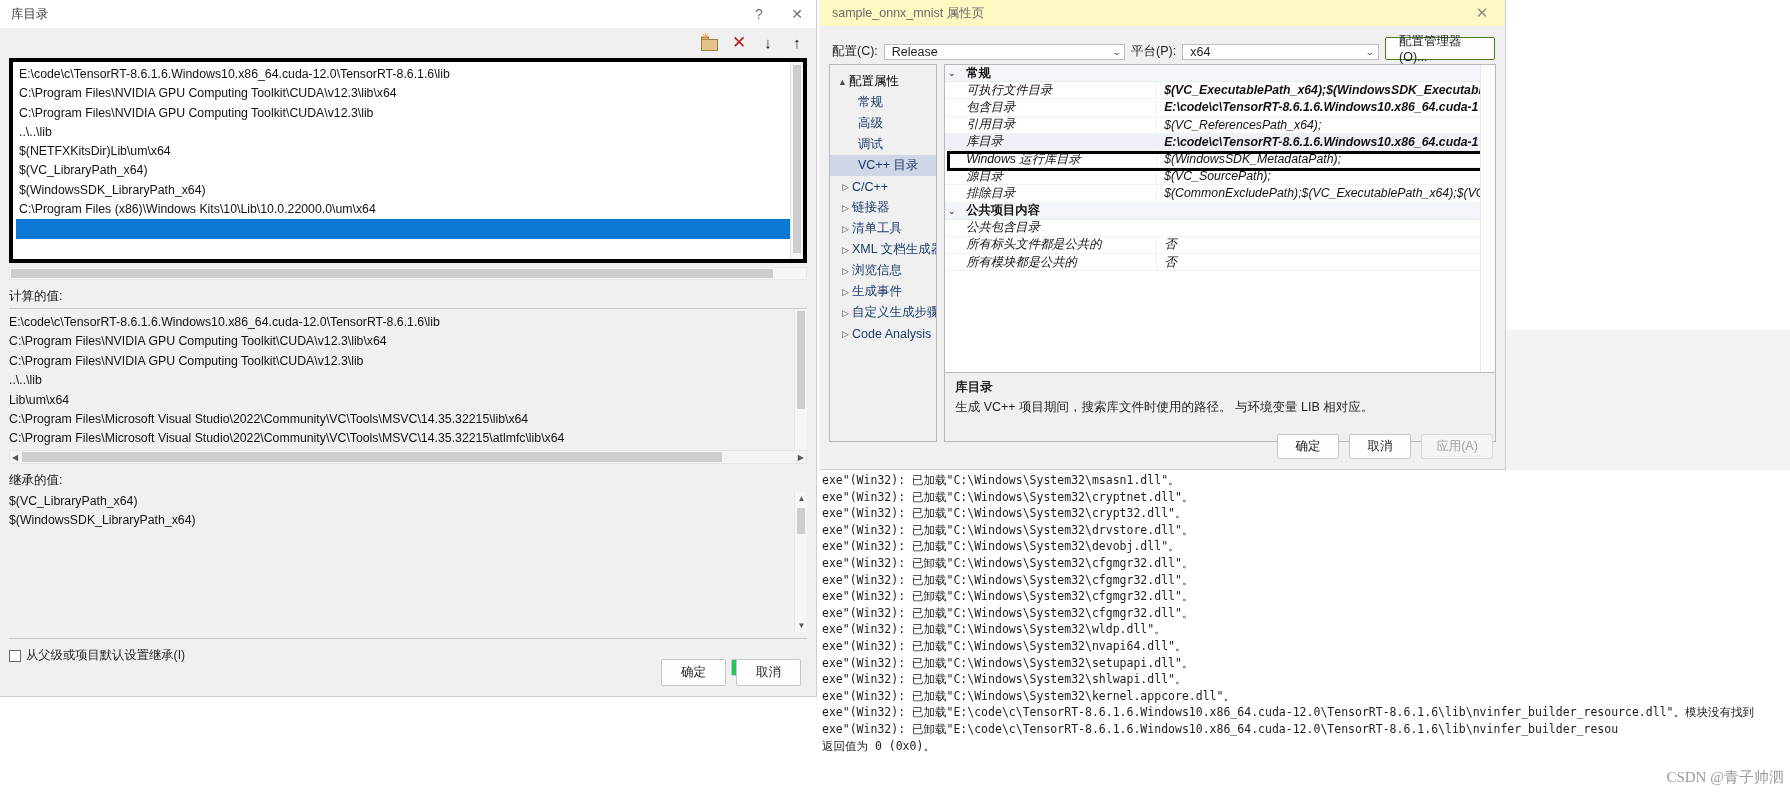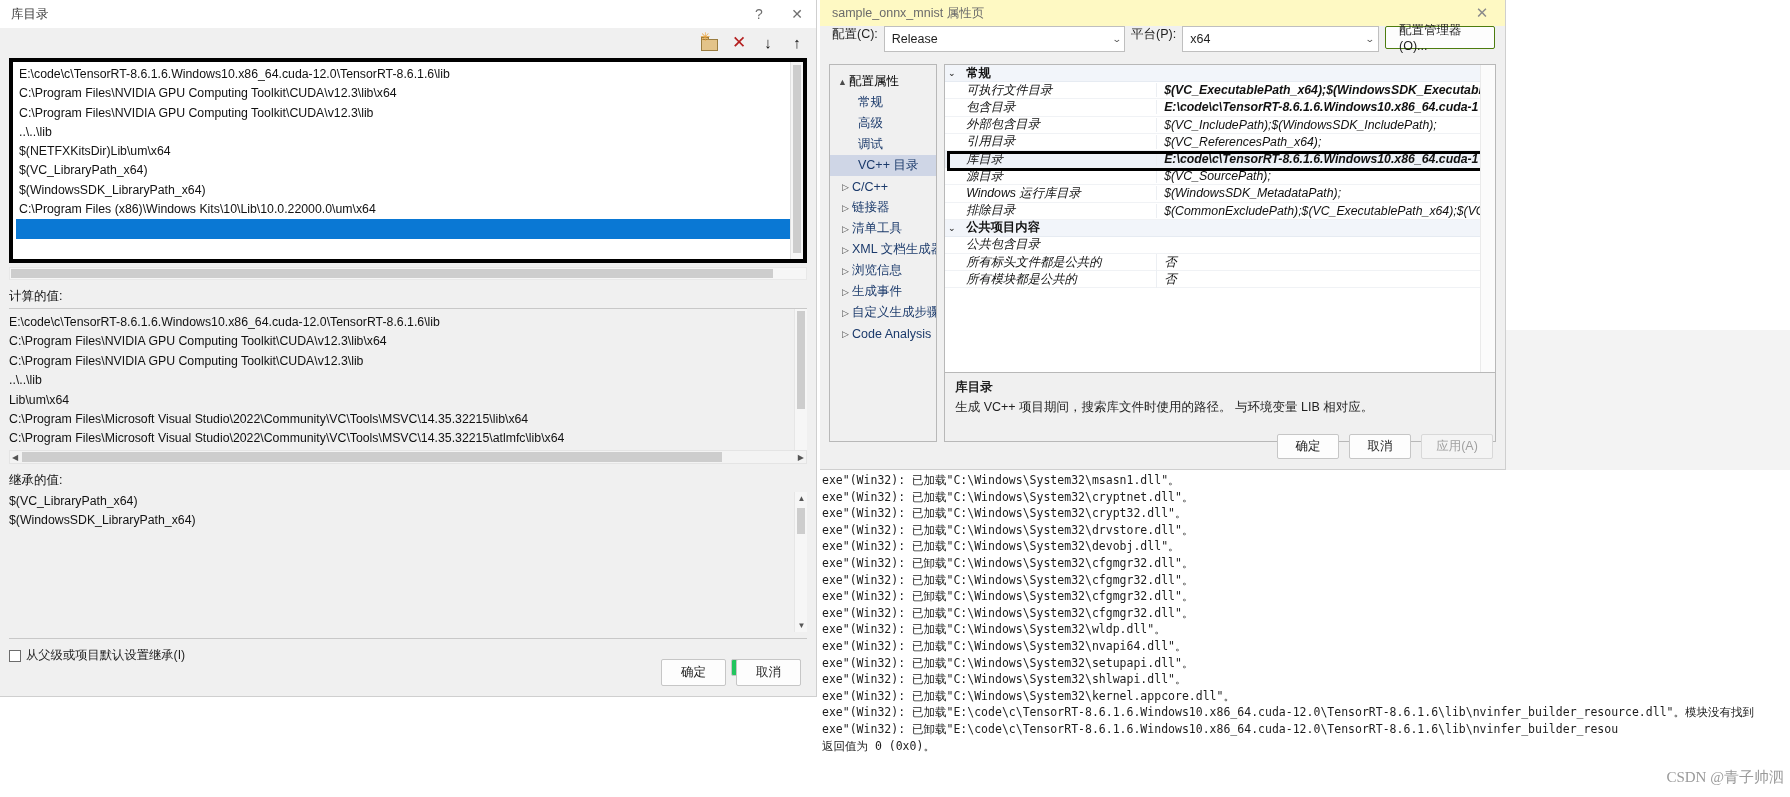--- a/index.html
+++ b/index.html
@@ -47,26 +47,26 @@
   #prop-title{
     height:26px; background:#fef9c3; display:flex; align-items:center;
     padding-left:12px; font-size:12.5px; color:#6b6b6b;
   }
   #prop-titlebar-close{
     position:absolute; right:8px; top:2px; width:30px; height:22px;
     display:flex; align-items:center; justify-content:center;
     color:#8a8a8a; font-size:15px; cursor:pointer;
   }
   #prop-config-row{
-    display:flex; align-items:flex-start; height:34px; padding:0 10px 0 12px; gap:6px;
+    display:flex; align-items:flex-end; height:34px; padding:0 10px 0 12px; gap:6px;
     background:#f0f0f0;
   }
   .lbl{ font-size:12.5px; color:#1e1e1e; white-space:nowrap; }
   .combo{
-    height:26px; background:#ffffff; border:1px solid #bfbfbf;
+    height:16px; background:#ffffff; border:1px solid #bfbfbf;
     display:flex; align-items:center; padding:0 4px 0 7px;
     font-size:12.5px; color:#1e1e1e; position:relative;
   }
   .combo .chev{
     margin-left:auto; color:#555; font-size:9px; line-height:1;
     transform: scaleX(1.35);
   }
   #combo-config{ width:285px; }
   #combo-platform{ width:232px; }
   #btn-configmgr{
@@ -384,42 +384,37 @@
           <span class="gname">可执行文件目录</span>
           <span class="gval">$(VC_ExecutablePath_x64);$(WindowsSDK_Executable</span>
         </div>
         <div class="grow item bold">
           <span class="tw"></span>
           <span class="gname">包含目录</span>
           <span class="gval">E:\code\c\TensorRT-8.6.1.6.Windows10.x86_64.cuda-1</span>
         </div>
         <div class="grow item">
           <span class="tw"></span>
-          <span class="gname">外部包含目录</span>
-          <span class="gval">$(VC_IncludePath);$(WindowsSDK_IncludePath);</span>
-        </div>
-        <div class="grow item">
-          <span class="tw"></span>
           <span class="gname">引用目录</span>
           <span class="gval">$(VC_ReferencesPath_x64);</span>
         </div>
         <div class="grow item bold sel">
           <span class="tw"></span>
           <span class="gname">库目录</span>
           <span class="gval">E:\code\c\TensorRT-8.6.1.6.Windows10.x86_64.cuda-1</span>
         </div>
         <div class="grow item">
           <span class="tw"></span>
+          <span class="gname">Windows 运行库目录</span>
+          <span class="gval">$(WindowsSDK_MetadataPath);</span>
+        </div>
+        <div class="grow item">
+          <span class="tw"></span>
           <span class="gname">源目录</span>
           <span class="gval">$(VC_SourcePath);</span>
-        </div>
-        <div class="grow item">
-          <span class="tw"></span>
-          <span class="gname">Windows 运行库目录</span>
-          <span class="gval">$(WindowsSDK_MetadataPath);</span>
         </div>
         <div class="grow item">
           <span class="tw"></span>
           <span class="gname">排除目录</span>
           <span class="gval">$(CommonExcludePath);$(VC_ExecutablePath_x64);$(VC_I</span>
         </div>
 
         <div class="grow cat">
           <span class="tw">⌄</span>
           <span class="gname">公共项目内容</span>

